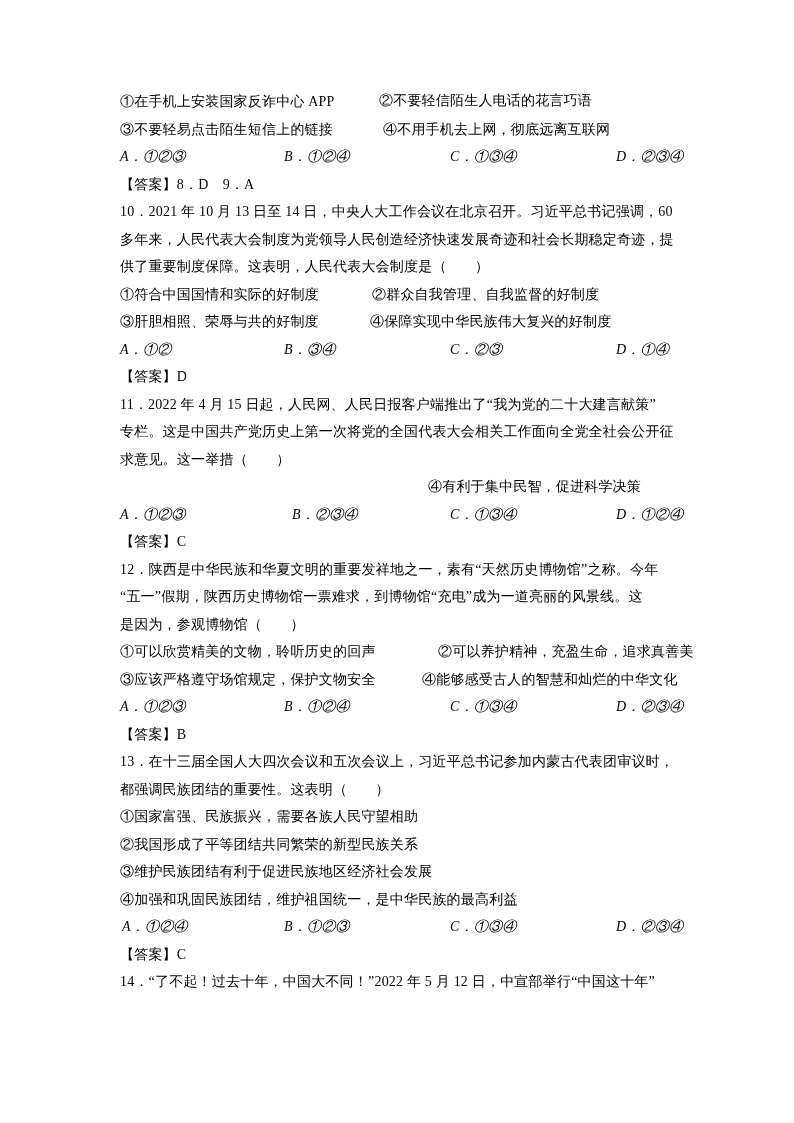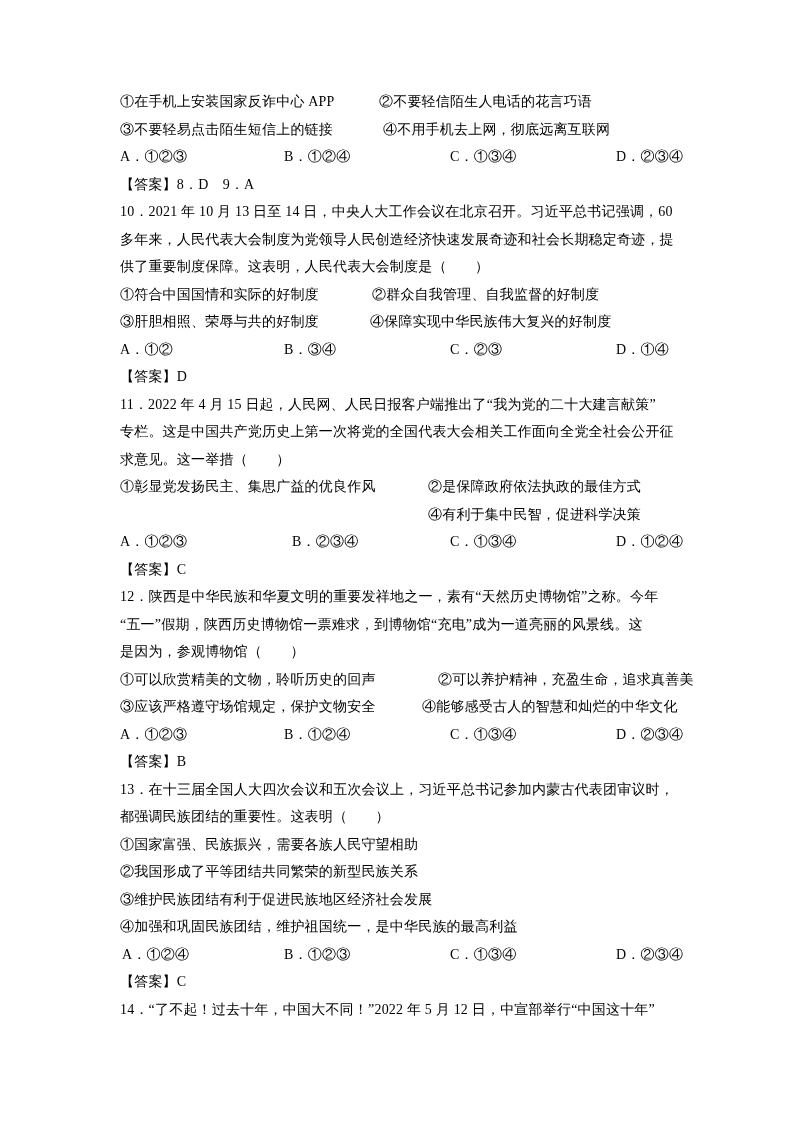--- a/index.html
+++ b/index.html
@@ -30,42 +30,42 @@
     white-space: pre;
     letter-spacing: 0.2px;
   }
   .pair-right {
     position: absolute;
     top: 0;
   }
   .opt {
     position: absolute;
     top: 0;
+    font-style: italic;
   }
 </style>
 </head>
 <body>
 
 <div class="page">
   <div class="content">
-      <div class="line line-pair"><span>①在手机上安装国家反诈中心 APP</span><span class="pair-right" style="left: 259px;">②不要轻信陌生人电话的花言巧语</span></div>
+      <div class="line line-pair"><span>①在手机上安装国家反诈中心 APP</span><span class="pair-right" style="left: 259px; font-family: Liberation Mono, monospace;">②不要轻信陌生人电话的花言巧语</span></div>
       <div class="line line-pair"><span>③不要轻易点击陌生短信上的链接</span><span class="pair-right" style="left: 263px;">④不用手机去上网，彻底远离互联网</span></div>
       <div class="line line-options"><span class="opt" style="left: 0px;">A．①②③</span><span class="opt" style="left: 164px;">B．①②④</span><span class="opt" style="left: 330px;">C．①③④</span><span class="opt" style="left: 496px;">D．②③④</span></div>
       <div class="line line-answer">【答案】8．D　9．A</div>
       <div class="line line-text">10．2021 年 10 月 13 日至 14 日，中央人大工作会议在北京召开。习近平总书记强调，60</div>
       <div class="line line-text">多年来，人民代表大会制度为党领导人民创造经济快速发展奇迹和社会长期稳定奇迹，提</div>
       <div class="line line-text">供了重要制度保障。这表明，人民代表大会制度是（　　）</div>
       <div class="line line-pair"><span>①符合中国国情和实际的好制度</span><span class="pair-right" style="left: 252px;">②群众自我管理、自我监督的好制度</span></div>
       <div class="line line-pair"><span>③肝胆相照、荣辱与共的好制度</span><span class="pair-right" style="left: 250px;">④保障实现中华民族伟大复兴的好制度</span></div>
       <div class="line line-options"><span class="opt" style="left: 0px;">A．①②</span><span class="opt" style="left: 164px;">B．③④</span><span class="opt" style="left: 330px;">C．②③</span><span class="opt" style="left: 496px;">D．①④</span></div>
       <div class="line line-answer">【答案】D</div>
       <div class="line line-text">11．2022 年 4 月 15 日起，人民网、人民日报客户端推出了“我为党的二十大建言献策”</div>
       <div class="line line-text">专栏。这是中国共产党历史上第一次将党的全国代表大会相关工作面向全党全社会公开征</div>
       <div class="line line-text">求意见。这一举措（　　）</div>
-      <div class="line line-pair"><span>①彰显党发扬民主、集思广益的优良作风</span><span class="pair-right" style="left: 308px;">②是保障政府依法执政的最佳方式</span></div>
       <div class="line line-pair"><span class="pair-right" style="left: 308px;">④有利于集中民智，促进科学决策</span></div>
       <div class="line line-options"><span class="opt" style="left: 0px;">A．①②③</span><span class="opt" style="left: 172px;">B．②③④</span><span class="opt" style="left: 330px;">C．①③④</span><span class="opt" style="left: 496px;">D．①②④</span></div>
       <div class="line line-answer">【答案】C</div>
       <div class="line line-text">12．陕西是中华民族和华夏文明的重要发祥地之一，素有“天然历史博物馆”之称。今年</div>
       <div class="line line-text">“五一”假期，陕西历史博物馆一票难求，到博物馆“充电”成为一道亮丽的风景线。这</div>
       <div class="line line-text">是因为，参观博物馆（　　）</div>
       <div class="line line-pair"><span>①可以欣赏精美的文物，聆听历史的回声</span><span class="pair-right" style="left: 318px;">②可以养护精神，充盈生命，追求真善美</span></div>
       <div class="line line-pair"><span>③应该严格遵守场馆规定，保护文物安全</span><span class="pair-right" style="left: 302px;">④能够感受古人的智慧和灿烂的中华文化</span></div>
       <div class="line line-options"><span class="opt" style="left: 0px;">A．①②③</span><span class="opt" style="left: 164px;">B．①②④</span><span class="opt" style="left: 330px;">C．①③④</span><span class="opt" style="left: 496px;">D．②③④</span></div>
       <div class="line line-answer">【答案】B</div>

